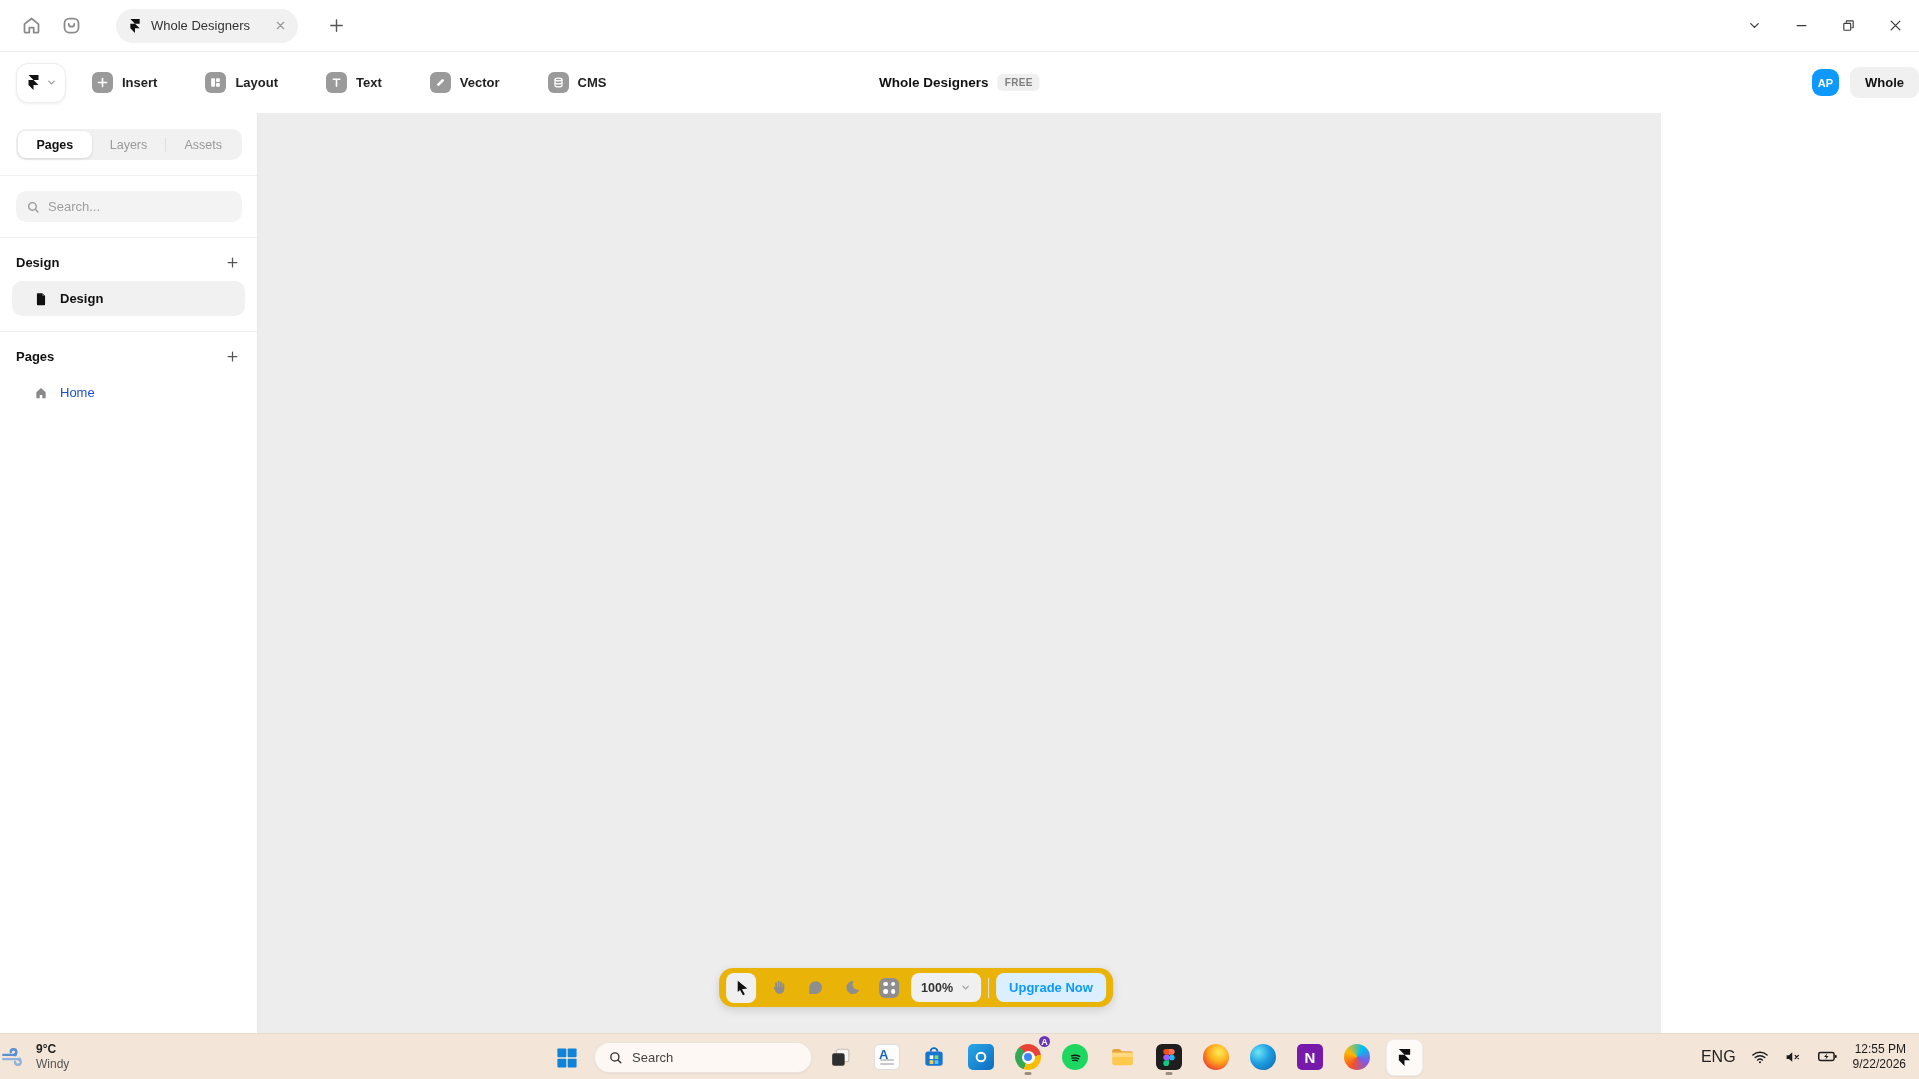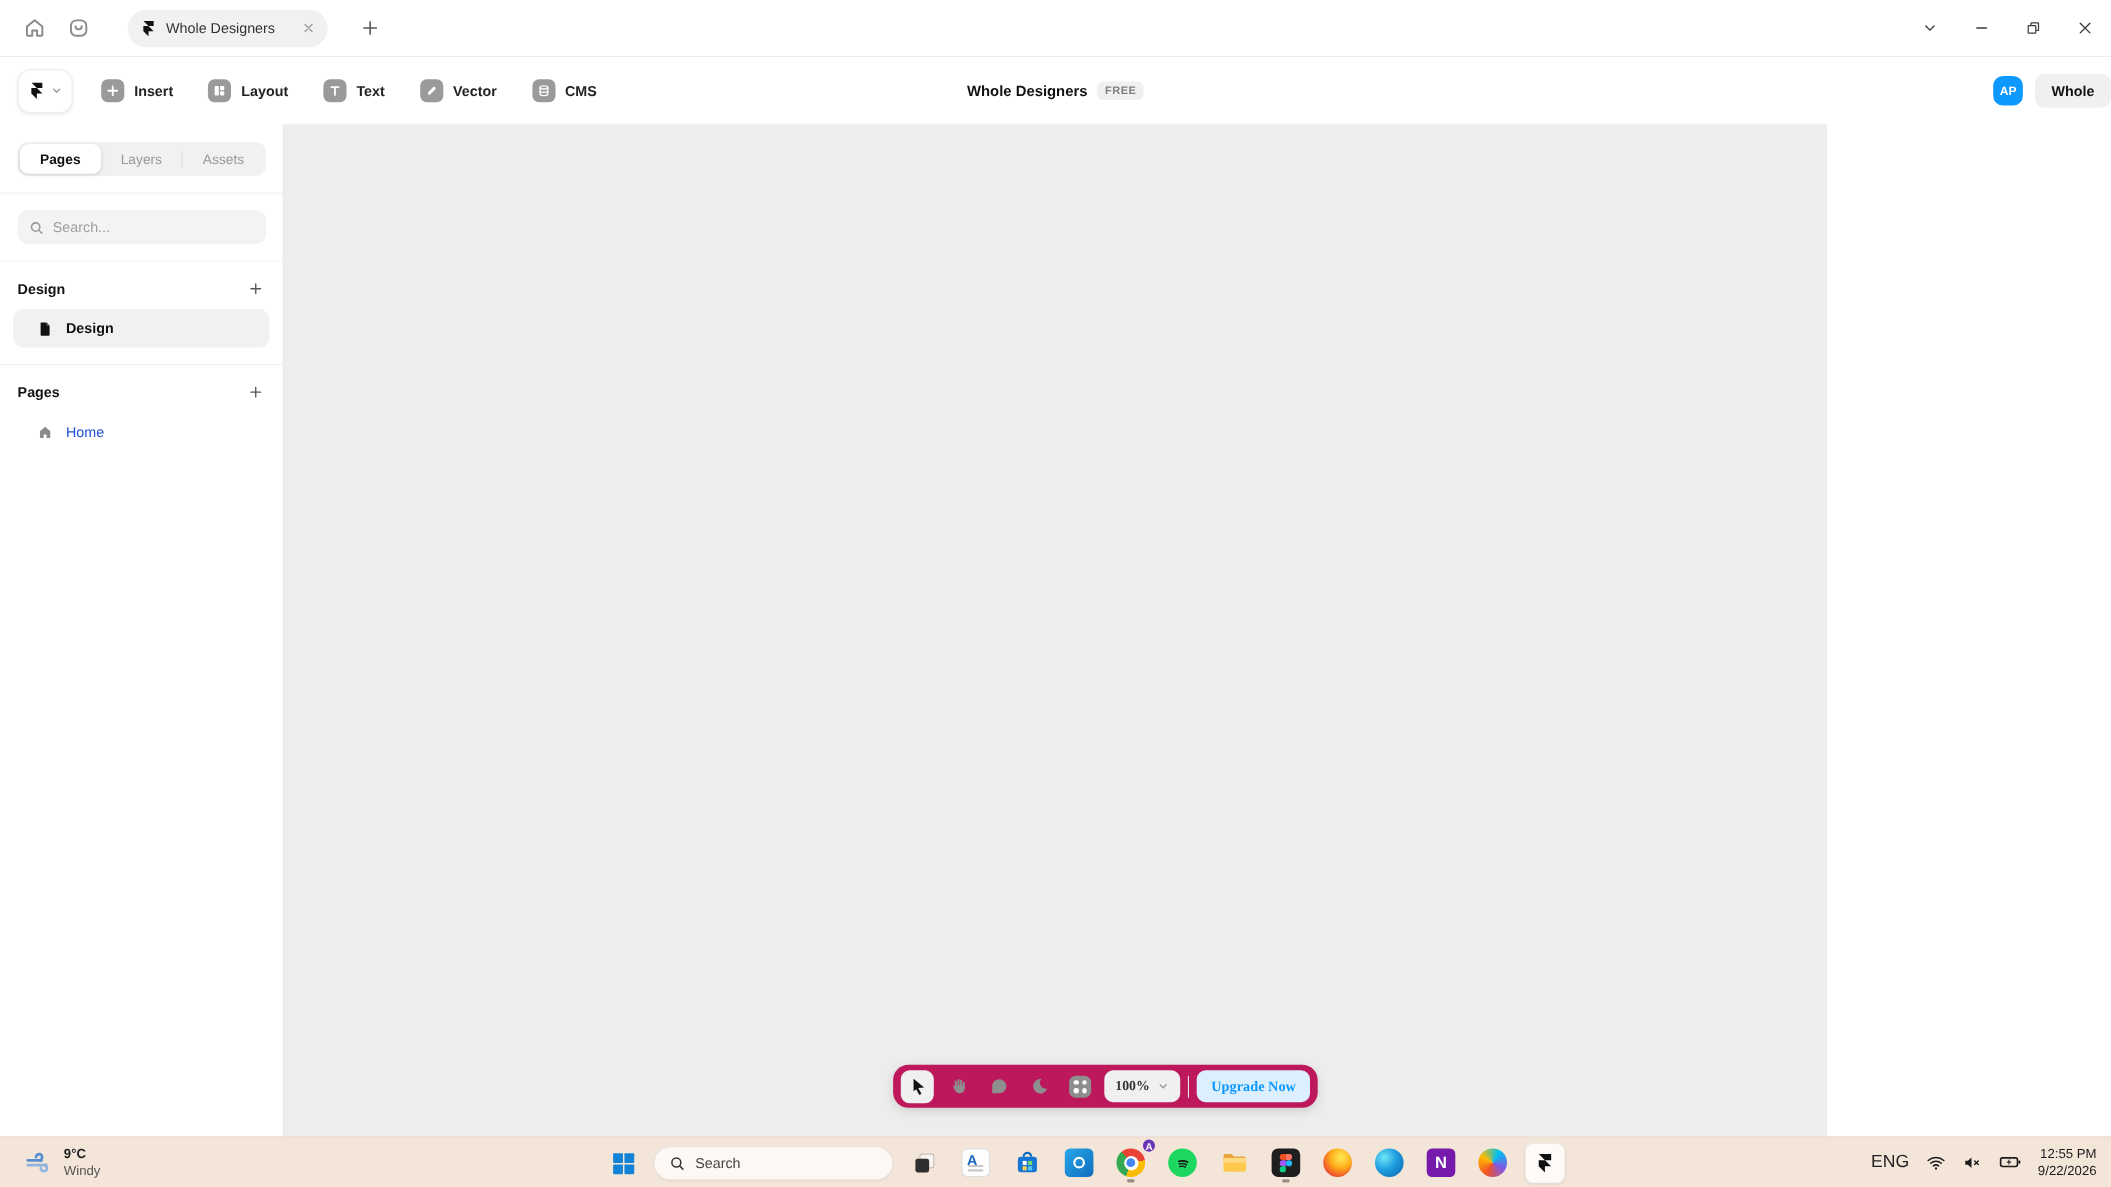--- a/index.html
+++ b/index.html
@@ -20,21 +20,21 @@
   .new-tab { margin-left:16px; color:#555; display:flex; cursor:pointer; }
   .tabbar-right { margin-left:auto; display:flex; align-items:center; gap:27px; padding-right:14px; color:#3a3a3a; }
   .winctl { width:20px; height:20px; display:flex; align-items:center; justify-content:center; cursor:pointer; }
 
   
   .toolbar { position:absolute; left:0; top:52px; width:1919px; height:61px; background:#fff; display:flex; align-items:center; }
   .logo-btn { margin-left:16px; width:50px; height:40px; background:#fff; border:1px solid #ededed; border-radius:12px;
               box-shadow:0 1px 3px rgba(0,0,0,.07); display:flex; align-items:center; justify-content:center; gap:5px; cursor:pointer; }
   .logo-btn .framer-logo { width:15px; height:15px; color:#111; }
   .logo-btn .chev { color:#9a9a9a; }
-  .menu { display:flex; align-items:center; gap:32px; margin-left:26px;text-align:center; }
+  .menu { display:flex; align-items:center; gap:48px; margin-left:26px;text-align:center; }
   .menu-item { display:flex; align-items:center; gap:9px; cursor:pointer; }
   .menu-ico { width:21px; height:21px; background:#9a9a9a; border-radius:6px; display:flex; align-items:center; justify-content:center; color:#fff; }
   .menu-label { font-size:13px; font-weight:600; color:#222; }
   .title-wrap { position:absolute; left:50%; top:0; height:61px; transform:translateX(-50%);
                 display:flex; align-items:center; gap:9px; }
   .proj-title { font-size:13.5px; font-weight:700; color:#111; }
   .free-badge { background:#f0f0f0; color:#808080; font-size:10px; font-weight:700; letter-spacing:.4px;
                 border-radius:5px; padding:3px 7px; }
   .toolbar-right { margin-left:auto; display:flex; align-items:center; gap:11px; }
   .avatar { width:27px; height:27px; border-radius:9px; background:#0d99ff; color:#fff; font-size:11px; font-weight:700;
@@ -61,39 +61,39 @@
   .side-item { margin:10px 12px 0 12px; height:35px; border-radius:10px; display:flex; align-items:center; gap:12px; padding:0 10px 0 22px; cursor:pointer; }
   .side-item.selected { background:#f1f1f1; }
   .side-item .lbl { font-size:13px; font-weight:700; color:#111; }
   .side-item.dim .lbl { color:#1d4ed8; font-weight:500; }
 
   
   .canvas { position:absolute; left:258px; top:113px; width:1403px; height:920px; background:#ededed; }
   .right-panel { position:absolute; left:1661px; top:113px; width:258px; height:920px; background:#fff; }
 
   
-  .float-bar { position:absolute; left:1005px; top:968px; transform:translateX(-50%); height:39px; background:#be185d;
-               border-radius:14px; box-shadow:0 3px 10px rgba(0,0,0,.13); display:flex; align-items:center; gap:7px; padding:0 7px;font-family:Liberation Serif, serif; }
+  .float-bar { position:absolute; left:916px; top:968px; transform:translateX(-50%); height:39px; background:#eab308;
+               border-radius:14px; box-shadow:0 3px 10px rgba(0,0,0,.13); display:flex; align-items:center; gap:7px; padding:0 7px; }
   .tool { width:30px; height:30px; border-radius:8px; display:flex; align-items:center; justify-content:center; color:#8e8e8e; cursor:pointer; }
   .tool.active { background:#f0f0f0; color:#111; }
   .grid-ico { width:20px; height:20px; background:#8e8e8e; border-radius:6px; position:relative; }
   .grid-ico i { position:absolute; width:4.5px; height:4.5px; background:#fff; border-radius:50%; }
   .grid-ico i:nth-child(1){left:4px;top:4px} .grid-ico i:nth-child(2){right:4px;top:4px}
   .grid-ico i:nth-child(3){left:4px;bottom:4px} .grid-ico i:nth-child(4){right:4px;bottom:4px}
   .zoom-ctl { height:29px; background:#f0f0f0; border-radius:8px; display:flex; align-items:center; gap:7px; padding:0 10px; cursor:pointer; }
   .zoom-val { font-size:12.5px; font-weight:600; color:#333; }
   .zoom-ctl .chev { color:#9a9a9a; }
   .vdiv { width:1px; height:20px; background:#e5e5e5; }
   .upgrade-btn { height:29px; padding:0 13px; background:#dceffe; border:none; border-radius:8px;
                  font-family:inherit; font-size:13px; font-weight:700; color:#0d99ff; cursor:pointer; }
 
   
   .taskbar { position:absolute; left:0; top:1033px; width:1919px; height:46px; background:#f4e5d9;
              border-top:1px solid rgba(0,0,0,.05); display:flex; align-items:center; }
-  .weather { display:flex; align-items:center; gap:10px; padding-left:22px; cursor:pointer; }
+  .weather { display:flex; align-items:center; gap:10px; cursor:pointer; }
   .weather-txt { display:flex; flex-direction:column; line-height:14.5px; }
   .weather-temp { font-size:12px; font-weight:700; color:#222; }
   .weather-cond { font-size:12px; color:#555; }
   .tb-center { position:absolute; left:547px; top:0; height:46px; display:flex; align-items:center; gap:9px; }
   .tb-btn { width:38px; height:38px; border-radius:6px; display:flex; align-items:center; justify-content:center; cursor:pointer; position:relative; }
   .tb-search { height:31px; width:218px; background:#fdf8f4; border:1px solid rgba(0,0,0,.08); border-radius:16px;
                display:flex; align-items:center; gap:9px; padding:0 13px; box-shadow:0 1px 2px rgba(0,0,0,.04); }
   .tb-search svg { color:#333; flex:none; }
   .tb-search input { border:none; background:transparent; outline:none; font-family:inherit; font-size:13px; color:#0369a1; width:100%; }
   .tb-search input::placeholder { color:#444; }

